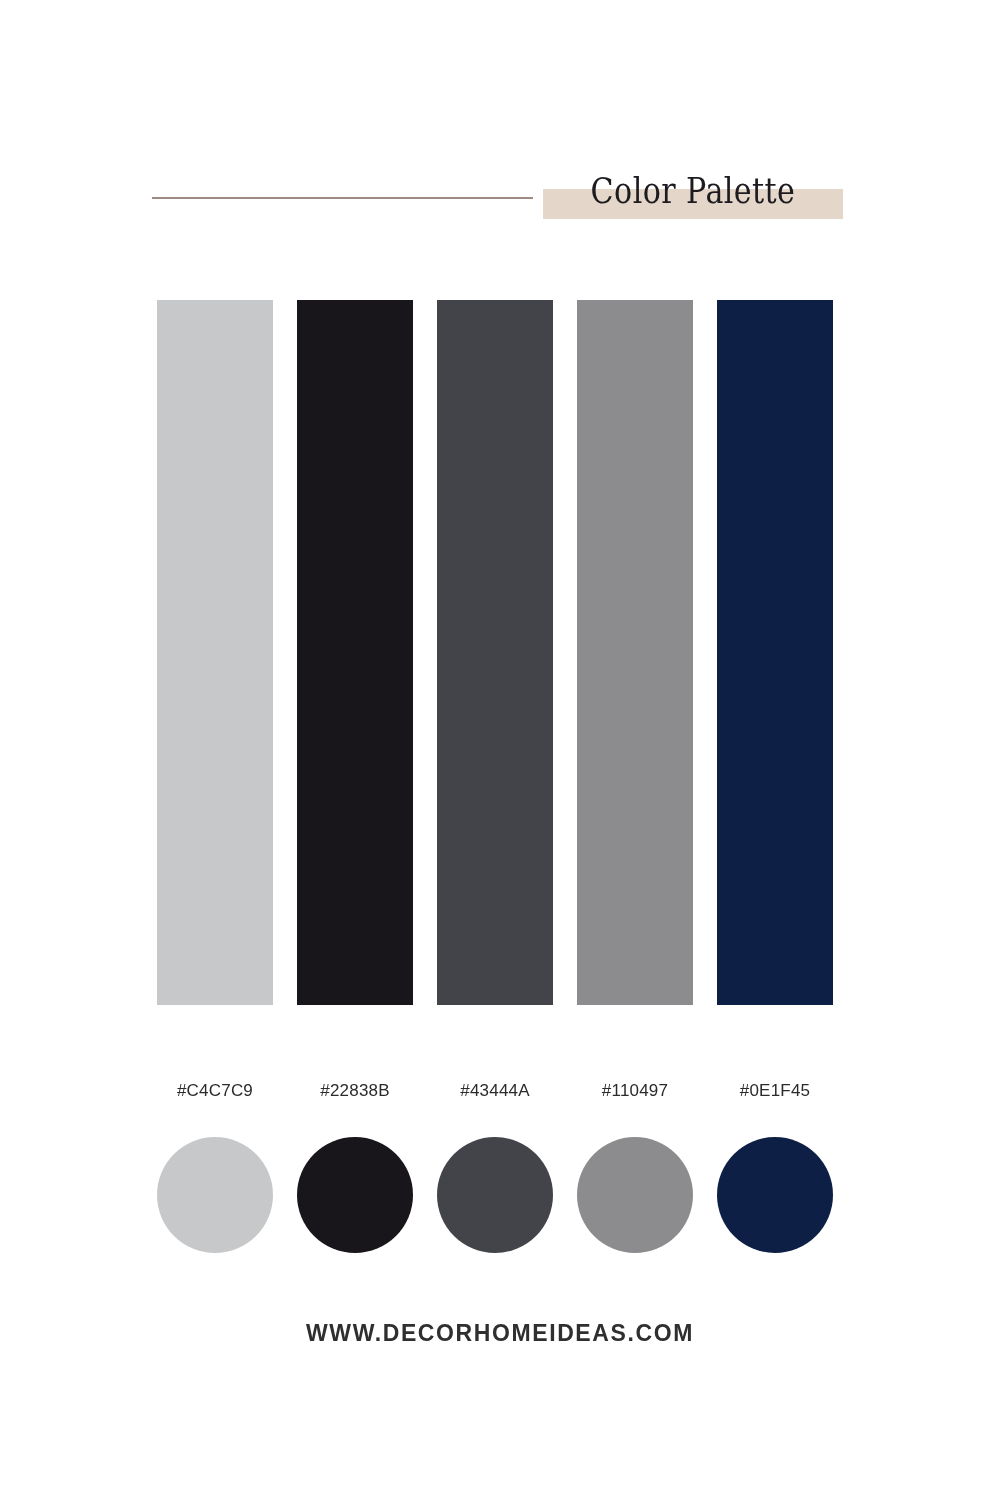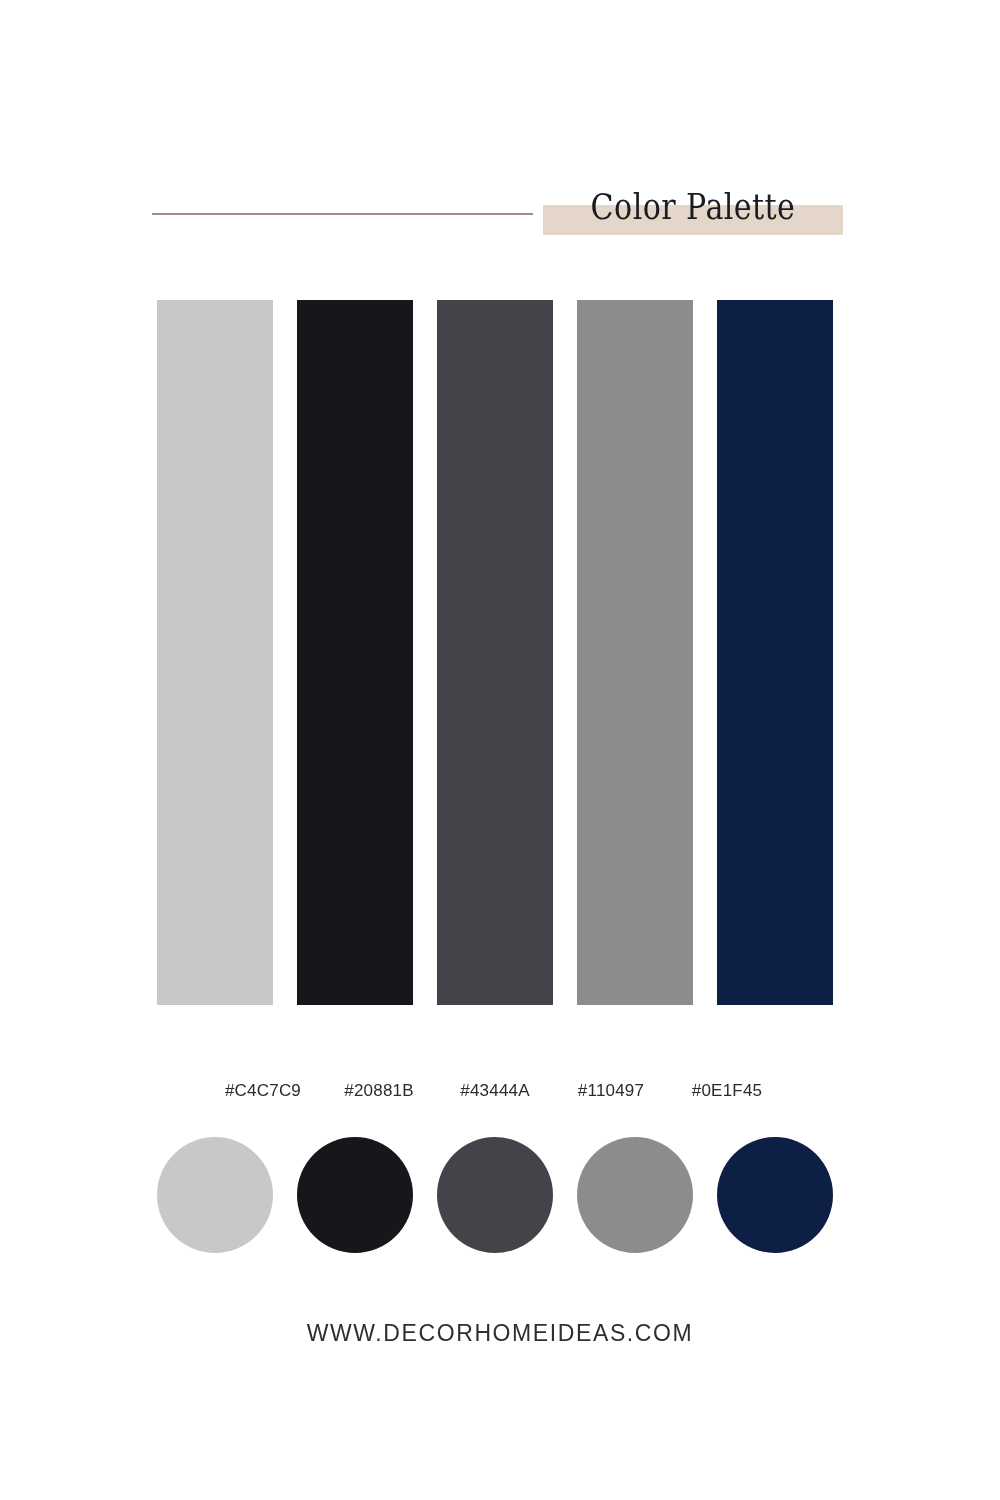--- a/index.html
+++ b/index.html
@@ -12,21 +12,21 @@
     background: #ffffff;
     font-family: "Liberation Sans", sans-serif;
     overflow: hidden;
     position: relative;
   }
 
   
   #header {
     position: absolute;
     left: 0;
-    top: 16px;
+    top: 0;
     width: 872px;
     height: 260px;
   }
   #header-rule {
     position: absolute;
     left: 152px;
     top: 197px;
     width: 381px;
     height: 2px;
     background: #a08b82;
@@ -73,21 +73,21 @@
   }
 
   
   #hex-row {
     position: absolute;
     left: 157px;
     top: 1078px;
     width: 676px;
     height: 26px;
     display: flex;
-    justify-content: center;
+    justify-content: space-between;
   }
   .hex-label {
     width: 116px;
     text-align: center;
     font-family: "Liberation Sans", sans-serif;
     font-size: 17px;
     font-weight: 400;
     color: #2b2b2b;
     line-height: 26px;
     letter-spacing: 0.2px;
@@ -115,21 +115,21 @@
     position: absolute;
     left: 0;
     top: 1316px;
     width: 1000px;
     height: 34px;
     text-align: center;
   }
   #footer-url {
     font-family: "Liberation Sans", sans-serif;
     font-size: 23px;
-    font-weight: 400;
+    font-weight: 700;
     color: #2f2f2f;
     letter-spacing: 1.6px;
     line-height: 34px;
     white-space: nowrap;
   }
 </style>
 </head>
 <body style="background: rgb(255, 255, 255);">
 
 <div id="header">
@@ -141,21 +141,21 @@
 <div id="bars">
   <div class="bar" style="background: rgb(198, 200, 202);"></div>
   <div class="bar" style="background: rgb(24, 22, 27);"></div>
   <div class="bar" style="background: rgb(67, 68, 74);"></div>
   <div class="bar" style="background: rgb(140, 140, 142);"></div>
   <div class="bar" style="background: rgb(14, 31, 69);"></div>
 </div>
 
 <div id="hex-row">
   <div class="hex-label">#C4C7C9</div>
-  <div class="hex-label">#20881B</div>
+  <div class="hex-label">#22838B</div>
   <div class="hex-label">#43444A</div>
   <div class="hex-label">#110497</div>
   <div class="hex-label">#0E1F45</div>
 </div>
 
 <div id="circle-row">
   <div class="circle" style="background: rgb(198, 200, 202);"></div>
   <div class="circle" style="background: rgb(24, 22, 27);"></div>
   <div class="circle" style="background: rgb(67, 68, 74);"></div>
   <div class="circle" style="background: rgb(140, 140, 142);"></div>

